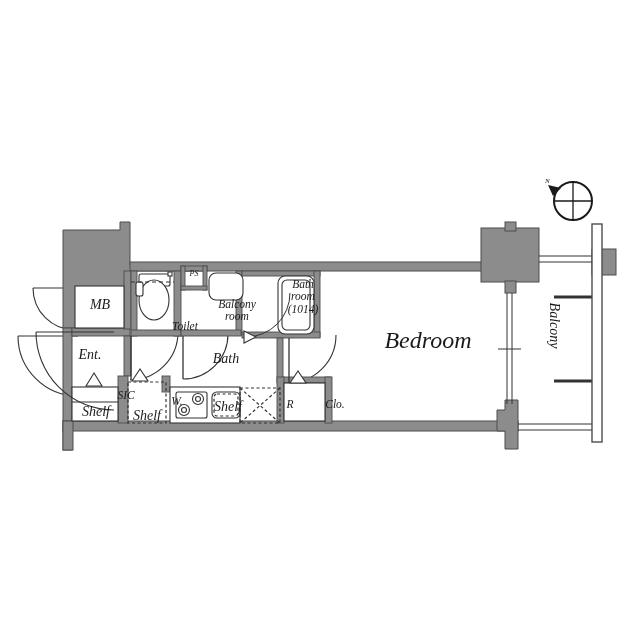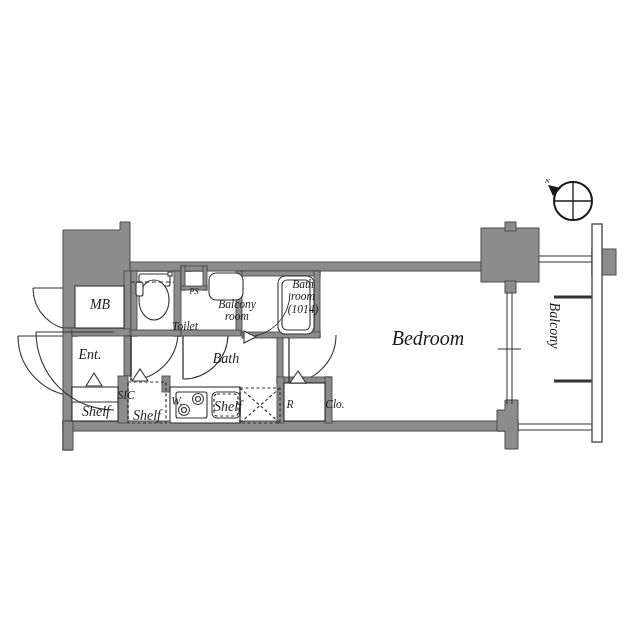--- a/index.html
+++ b/index.html
@@ -22,21 +22,21 @@
   }
   .lbl {
     position: absolute;
     font-style: italic;
     color: #1a1a1a;
     text-align: center;
     white-space: nowrap;
     line-height: 1.08;
     pointer-events: none;
   }
-  .lbl.big   { font-size: 20px; }
+  .lbl.big   { font-size: 24px; }
   .lbl.mid   { font-size: 14px; }
   .lbl.small { font-size: 11.5px; padding-left: 30px; }
   .lbl.tiny  { font-size: 14px; }
   .lbl.xtiny { font-size: 8px; }
   .vert {
     transform-origin: 50% 50%;
   }
 </style>
 </head>
 <body>
@@ -265,17 +265,17 @@
   </div>
 
   <div class="lbl tiny" style="left:214px; top:399px; width:25px;">
     <span>Shelf</span>
   </div>
 
   <div class="lbl small" style="left:249px; top:398px; width:22px;">
     <span>R</span>
   </div>
 
-  <div class="lbl xtiny" style="left:183px; top:270px; width:22px;margin-top:18px;">
+  <div class="lbl xtiny" style="left:183px; top:270px; width:22px;">
     <span>PS</span>
   </div>
 
 </div>
 
 </body></html>

